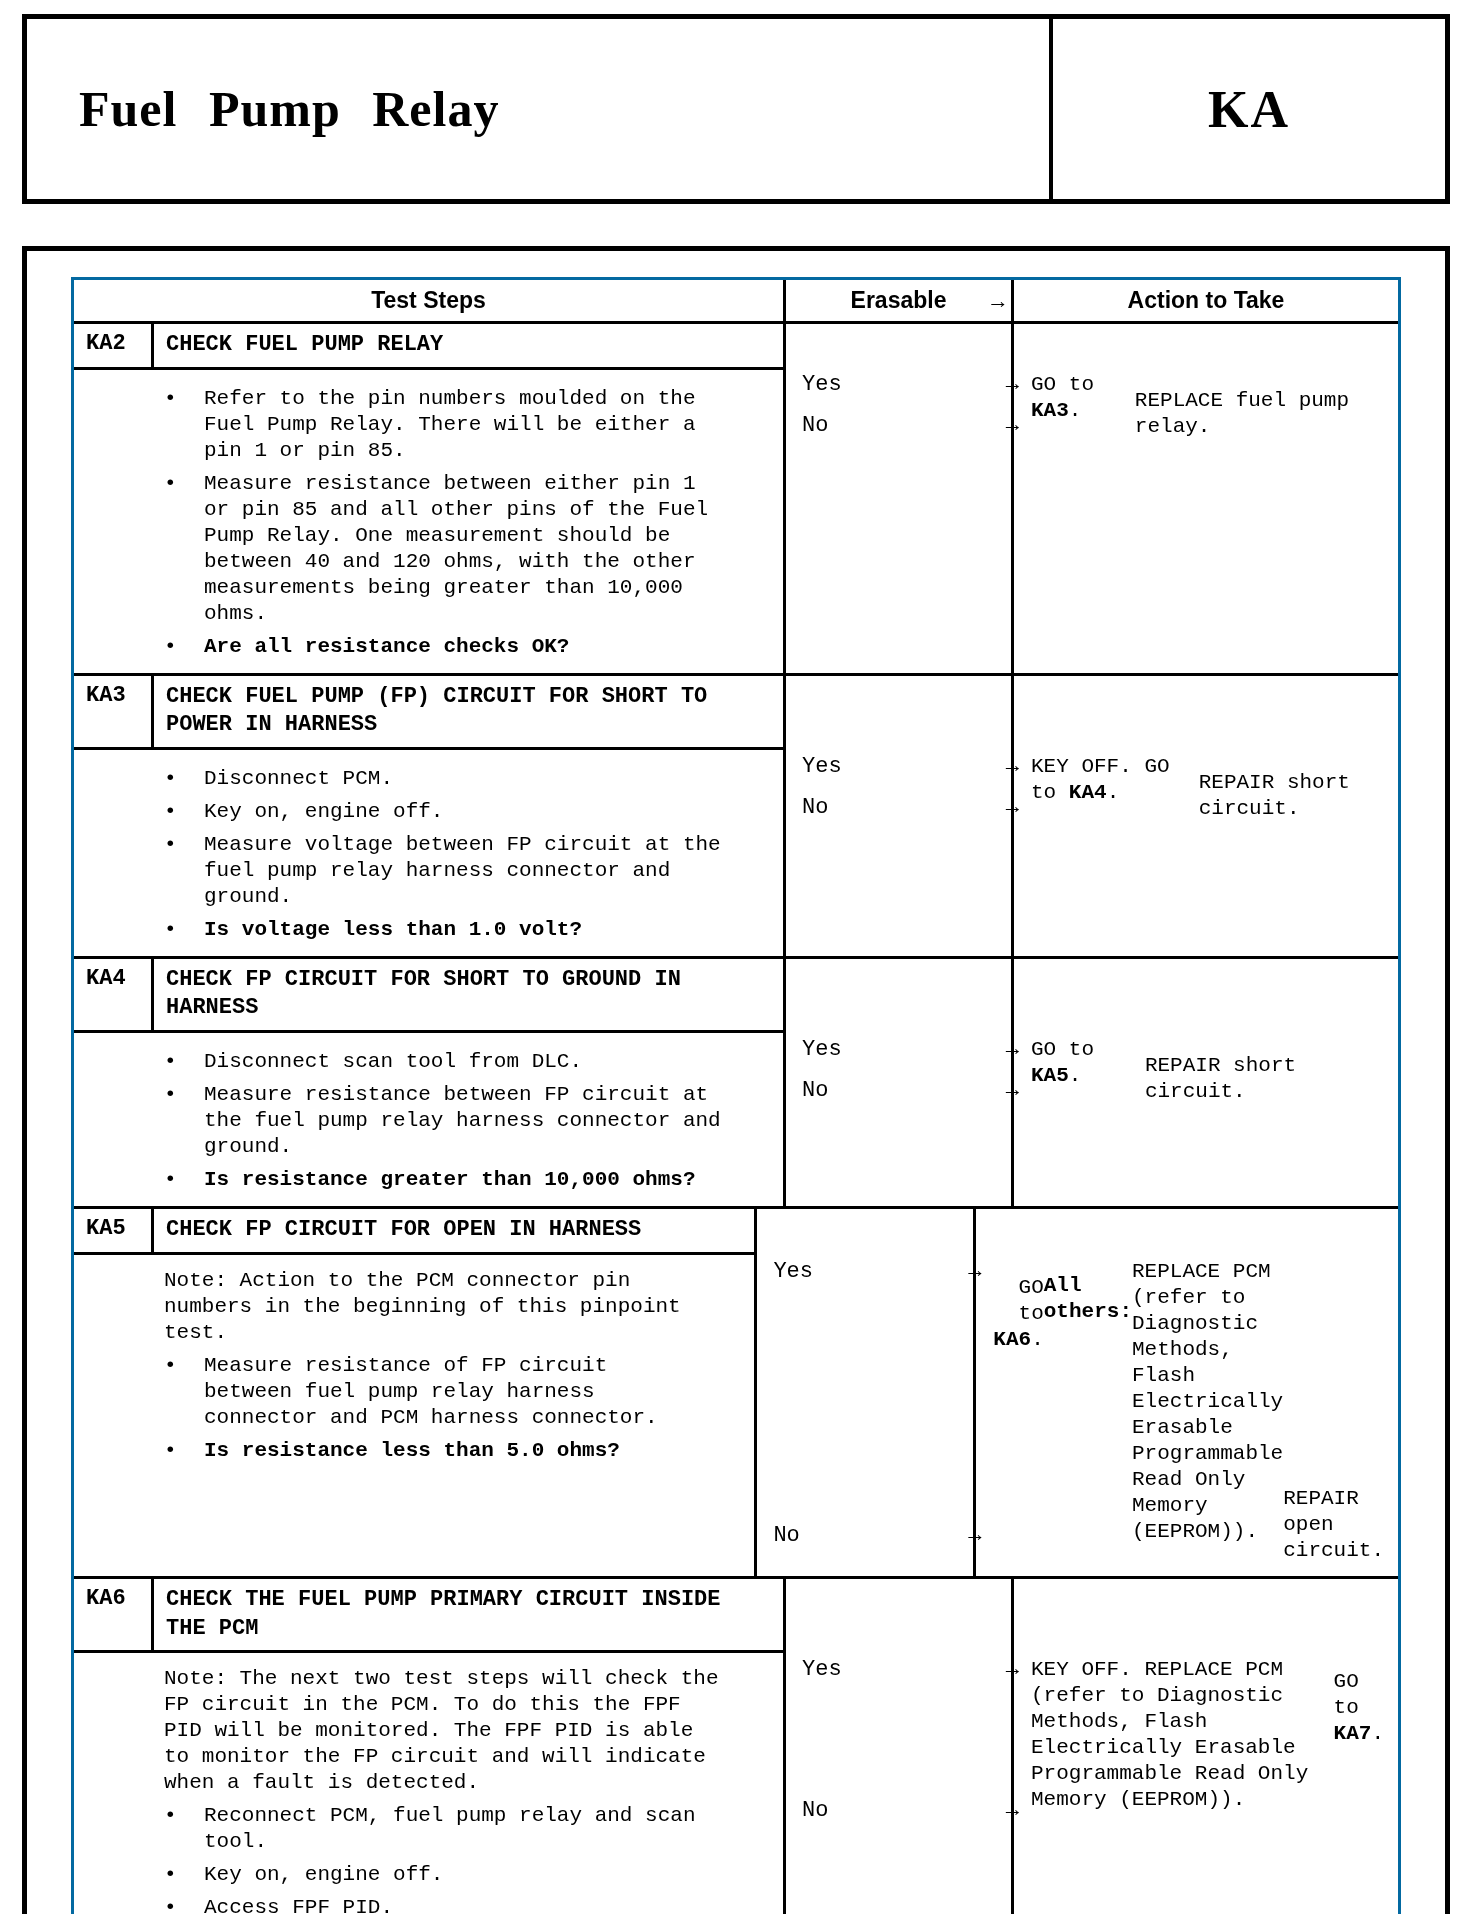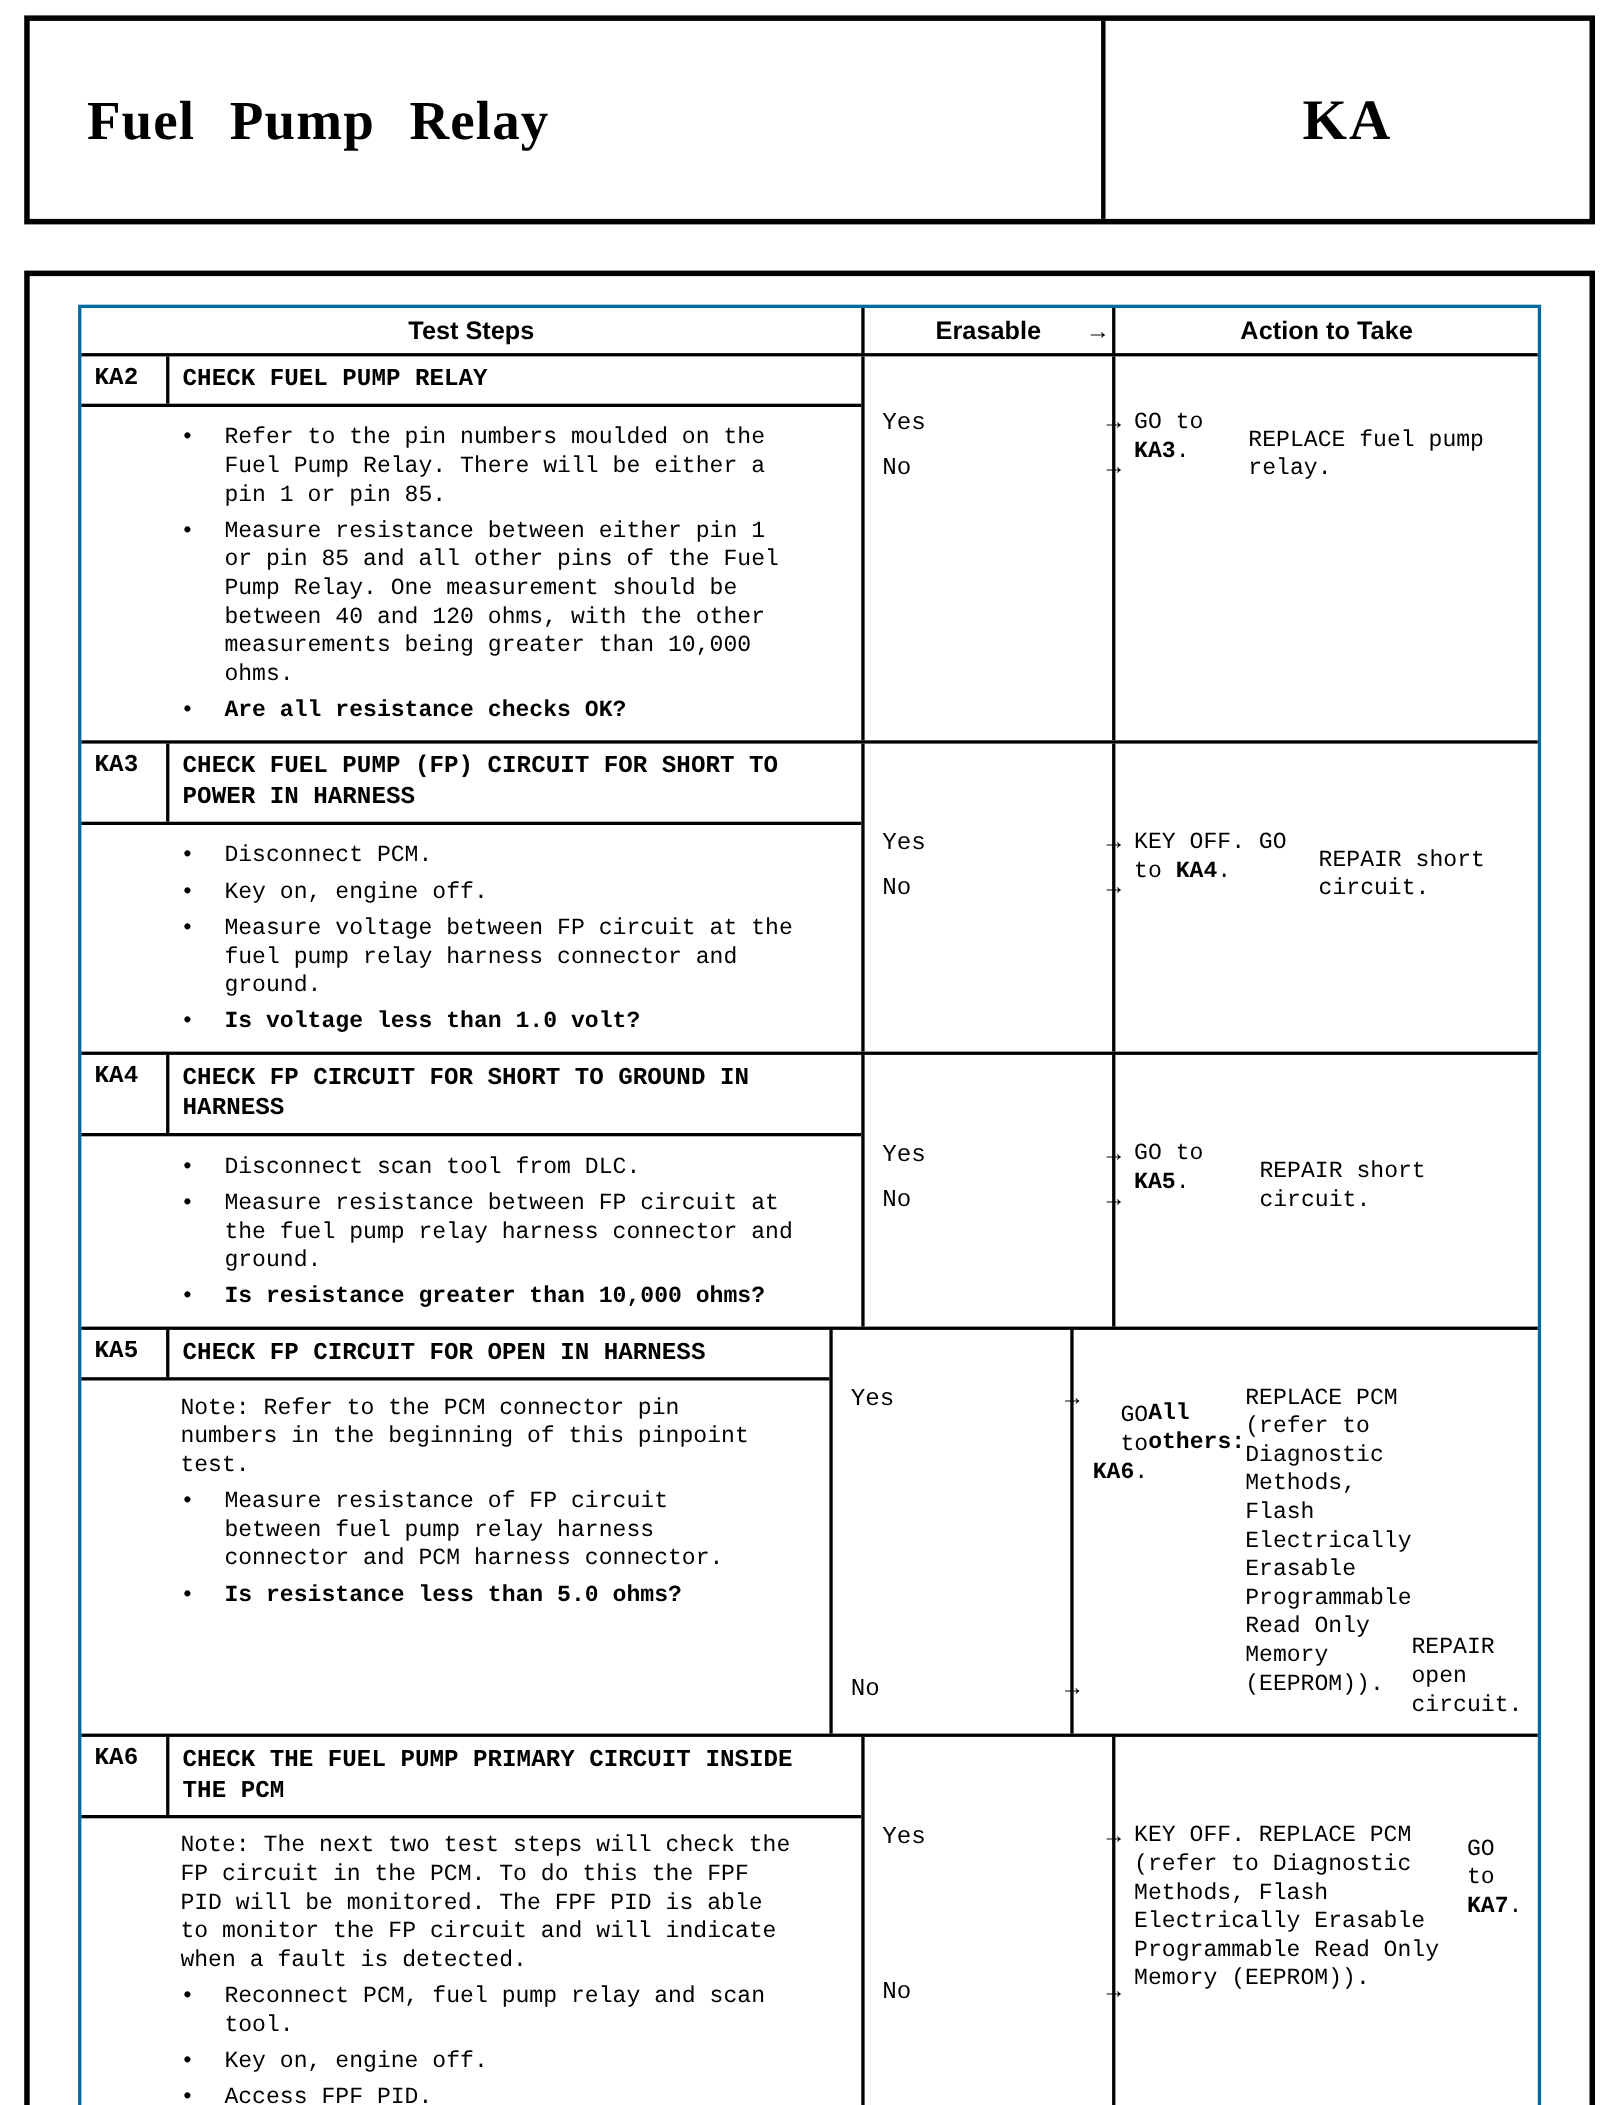--- a/index.html
+++ b/index.html
@@ -28,21 +28,21 @@
     border-right: 4px solid #000;
   }
   .title-left .ttl {
     font-family: "Liberation Serif", "DejaVu Serif", serif;
     font-weight: bold;
     font-size: 50px;
     word-spacing: 18px;
     letter-spacing: 1px;
   }
   .title-right {
-    width: 440px;
+    width: 392px;
     display: flex;
     align-items: center;
     justify-content: center;
   }
   .title-right .code {
     font-family: "Liberation Serif", "DejaVu Serif", serif;
     font-weight: bold;
     font-size: 52px;
     letter-spacing: 2px;
   }
@@ -294,21 +294,21 @@
       </div>
     </section>
 
     <section class="trow" style="min-height:370px">
       <div class="cell-steps">
         <div class="rhead">
           <div class="rid">KA5</div>
           <div class="rtitle">CHECK FP CIRCUIT FOR OPEN IN HARNESS</div>
         </div>
         <div class="rbody">
-          <div class="note">Note: Refer to the PCM connector pin numbers in the beginning of this pinpoint test.</div>
+          <div class="note">Note: Action to the PCM connector pin numbers in the beginning of this pinpoint test.</div>
           <div class="bullet">
             <span class="dot">•</span>
             <span class="txt">Measure resistance of FP circuit between fuel pump relay harness connector and PCM harness connector.</span>
           </div>
           <div class="bullet">
             <span class="dot">•</span>
             <span class="txt b">Is resistance less than 5.0 ohms?</span>
           </div>
         </div>
       </div>

